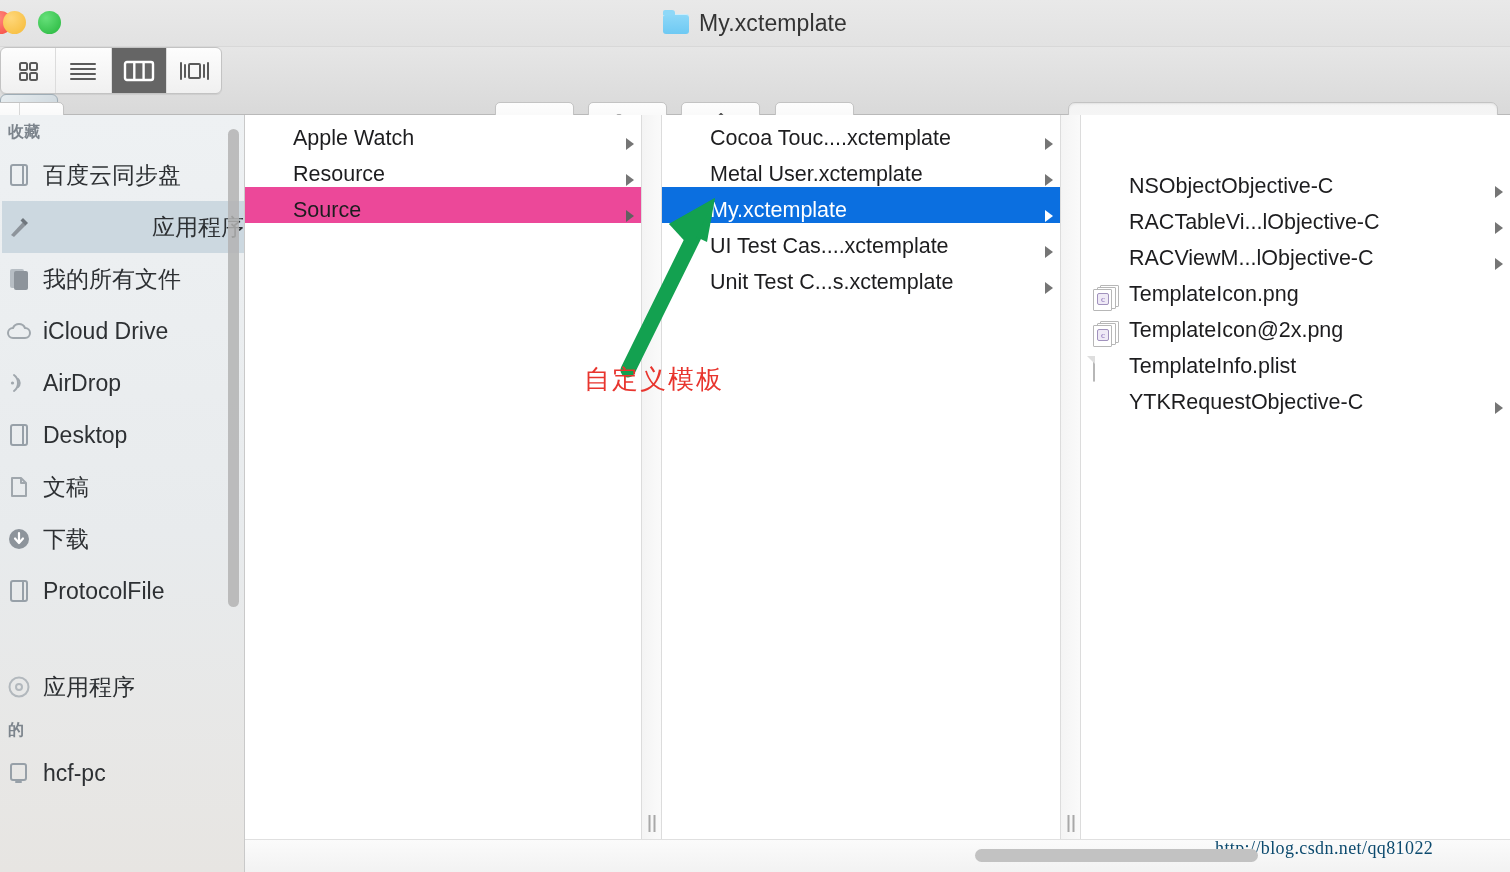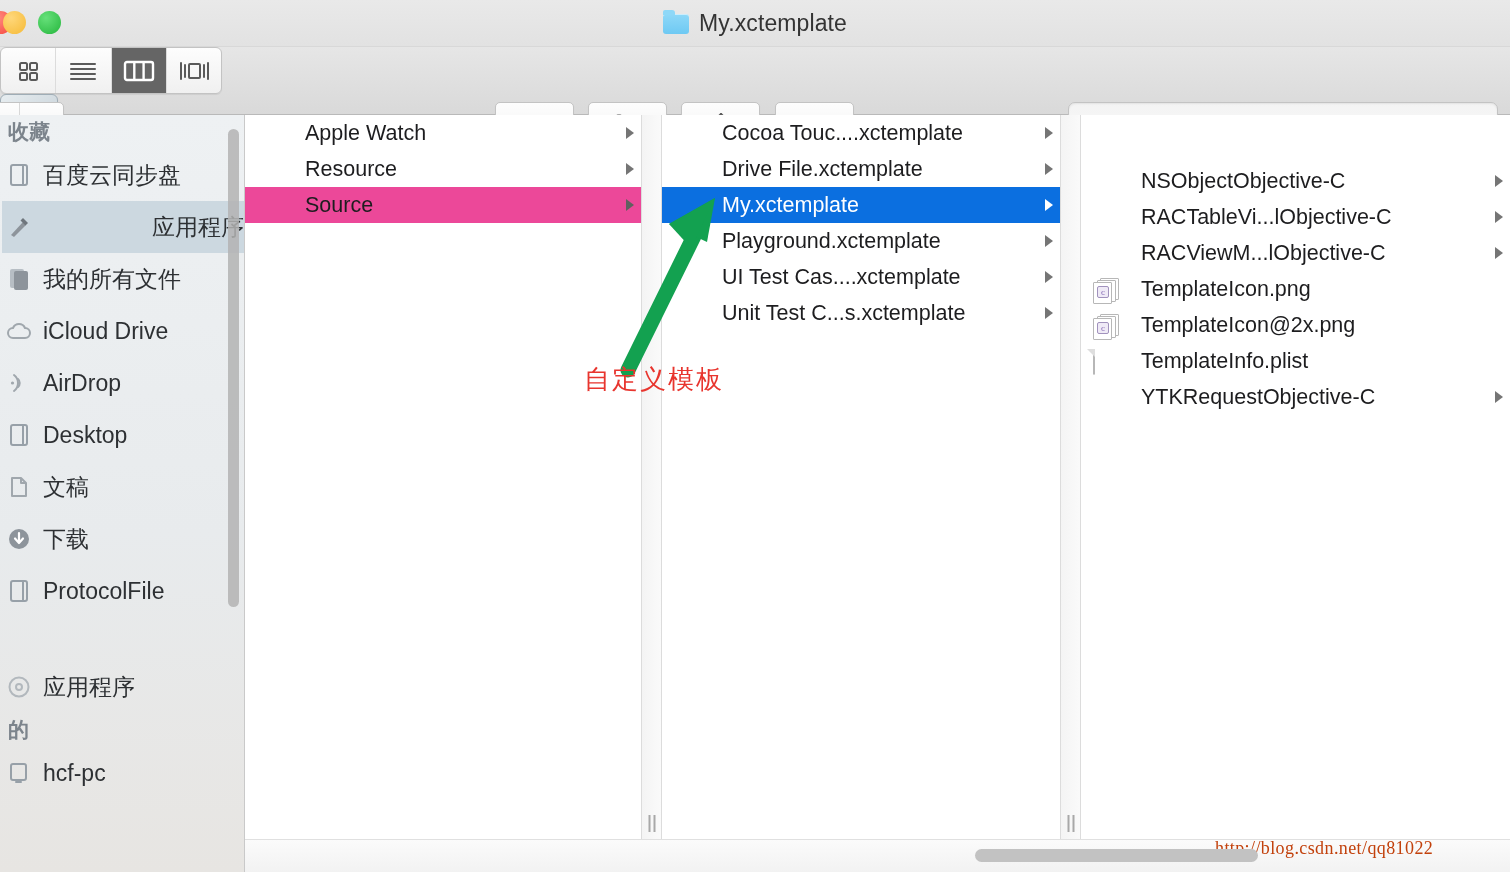--- a/index.html
+++ b/index.html
@@ -108,21 +108,21 @@
   }
 
   
   #sidebar {
     position:absolute; left:0; top:0; width:245px; height:757px;
     background:linear-gradient(to bottom,#eef1f3 0%,#e8ebed 55%,#e7e5e2 100%);
     border-right:1px solid #c9c9c9;
     overflow:hidden;
   }
   .sb-header {
-    font-size:21px; color:#7c848c; font-weight:bold;
+    font-size:16px; color:#7c848c; font-weight:bold;
     padding-left:6px; height:34px; display:flex; align-items:center;
   }
   .sb-item {
     height:52px; display:flex; align-items:center; gap:11px;
     padding-left:4px; font-size:23px; color:#2d3033;
   }
   .sb-item.selected { background:#ccd8e0;justify-content:space-between; }
   .sb-icon {
     width:26px; height:26px; flex:0 0 auto;
     display:flex; align-items:center; justify-content:center;
@@ -150,21 +150,21 @@
     border-left:1px solid #dcdcdc; border-right:1px solid #dcdcdc;
   }
   .col-grip {
     position:absolute; bottom:7px; left:50%; transform:translateX(-50%);
     width:9px; height:17px;
     display:flex; gap:3px; align-items:center; justify-content:center;
   }
   .col-grip i { display:block; width:2px; height:17px; background:#a8a8a8; }
 
   .row {
-    height:36px; display:flex; align-items:center; gap:21px;
+    height:36px; display:flex; align-items:flex-end; gap:9px;
     padding:0 4px 0 12px; font-size:21.5px; color:#1d1d1f;
     white-space:nowrap;
   }
   .row.sel-gray { background:#ec4899; }
   .row.sel-blue { background:#0b6fe0; color:#ffffff; }
   .row-icon { width:27px; height:22px; flex:0 0 auto; position:relative; }
   .row-label { flex:1 1 auto; overflow:hidden; text-overflow:clip; }
   .row-arrow {
     flex:0 0 auto; width:14px; height:14px;
     display:flex; align-items:center; justify-content:center;
@@ -213,21 +213,21 @@
     position:absolute; left:245px; top:724px; width:1265px; height:33px;
     background:linear-gradient(to bottom,#fbfbfb,#f2f2f2);
     border-top:1px solid #e0e0e0;
   }
   #h-scrollbar {
     position:absolute; left:975px; top:849px; width:283px; height:13px;
     background:#c2c2c2; border-radius:7px;
   }
   #watermark {
     position:absolute; left:1215px; top:838px;
-    font-size:18px; color:#c2410c; letter-spacing:.4px;
+    font-size:18px; color:#0c4a6e; letter-spacing:.4px;
     font-family:"Liberation Serif",serif; white-space:nowrap;
   }
 
   
   #annot-arrow { position:absolute; left:595px; top:190px; width:140px; height:190px; }
   #annot-text {
     position:absolute; left:584px; top:362px;
     font-size:26px; color:#e8352e; letter-spacing:2px; white-space:nowrap;
   }
 </style>
@@ -537,42 +537,33 @@
           <span class="row-icon"><span class="icon-folder"></span></span>
           <span class="row-label">Cocoa Touc....xctemplate</span>
           <span class="row-arrow">
               <svg width="12" height="14" viewBox="0 0 12 14">
                 <path d="M2 1 L10 7 L2 13 Z" fill="#757575"></path>
               </svg>
             </span>
         </div>
         <div class="row">
           <span class="row-icon"><span class="icon-folder"></span></span>
-          <span class="row-label">Drive File.xctemplate</span>
+          <span class="row-label">Metal User.xctemplate</span>
           <span class="row-arrow">
               <svg width="12" height="14" viewBox="0 0 12 14">
                 <path d="M2 1 L10 7 L2 13 Z" fill="#757575"></path>
               </svg>
             </span>
         </div>
         <div class="row sel-blue">
           <span class="row-icon"><span class="icon-folder"></span></span>
           <span class="row-label">My.xctemplate</span>
           <span class="row-arrow">
               <svg width="12" height="14" viewBox="0 0 12 14">
                 <path d="M2 1 L10 7 L2 13 Z" fill="#ffffff"></path>
-              </svg>
-            </span>
-        </div>
-        <div class="row">
-          <span class="row-icon"><span class="icon-folder"></span></span>
-          <span class="row-label">Playground.xctemplate</span>
-          <span class="row-arrow">
-              <svg width="12" height="14" viewBox="0 0 12 14">
-                <path d="M2 1 L10 7 L2 13 Z" fill="#757575"></path>
               </svg>
             </span>
         </div>
         <div class="row">
           <span class="row-icon"><span class="icon-folder"></span></span>
           <span class="row-label">UI Test Cas....xctemplate</span>
           <span class="row-arrow">
               <svg width="12" height="14" viewBox="0 0 12 14">
                 <path d="M2 1 L10 7 L2 13 Z" fill="#757575"></path>
               </svg>

